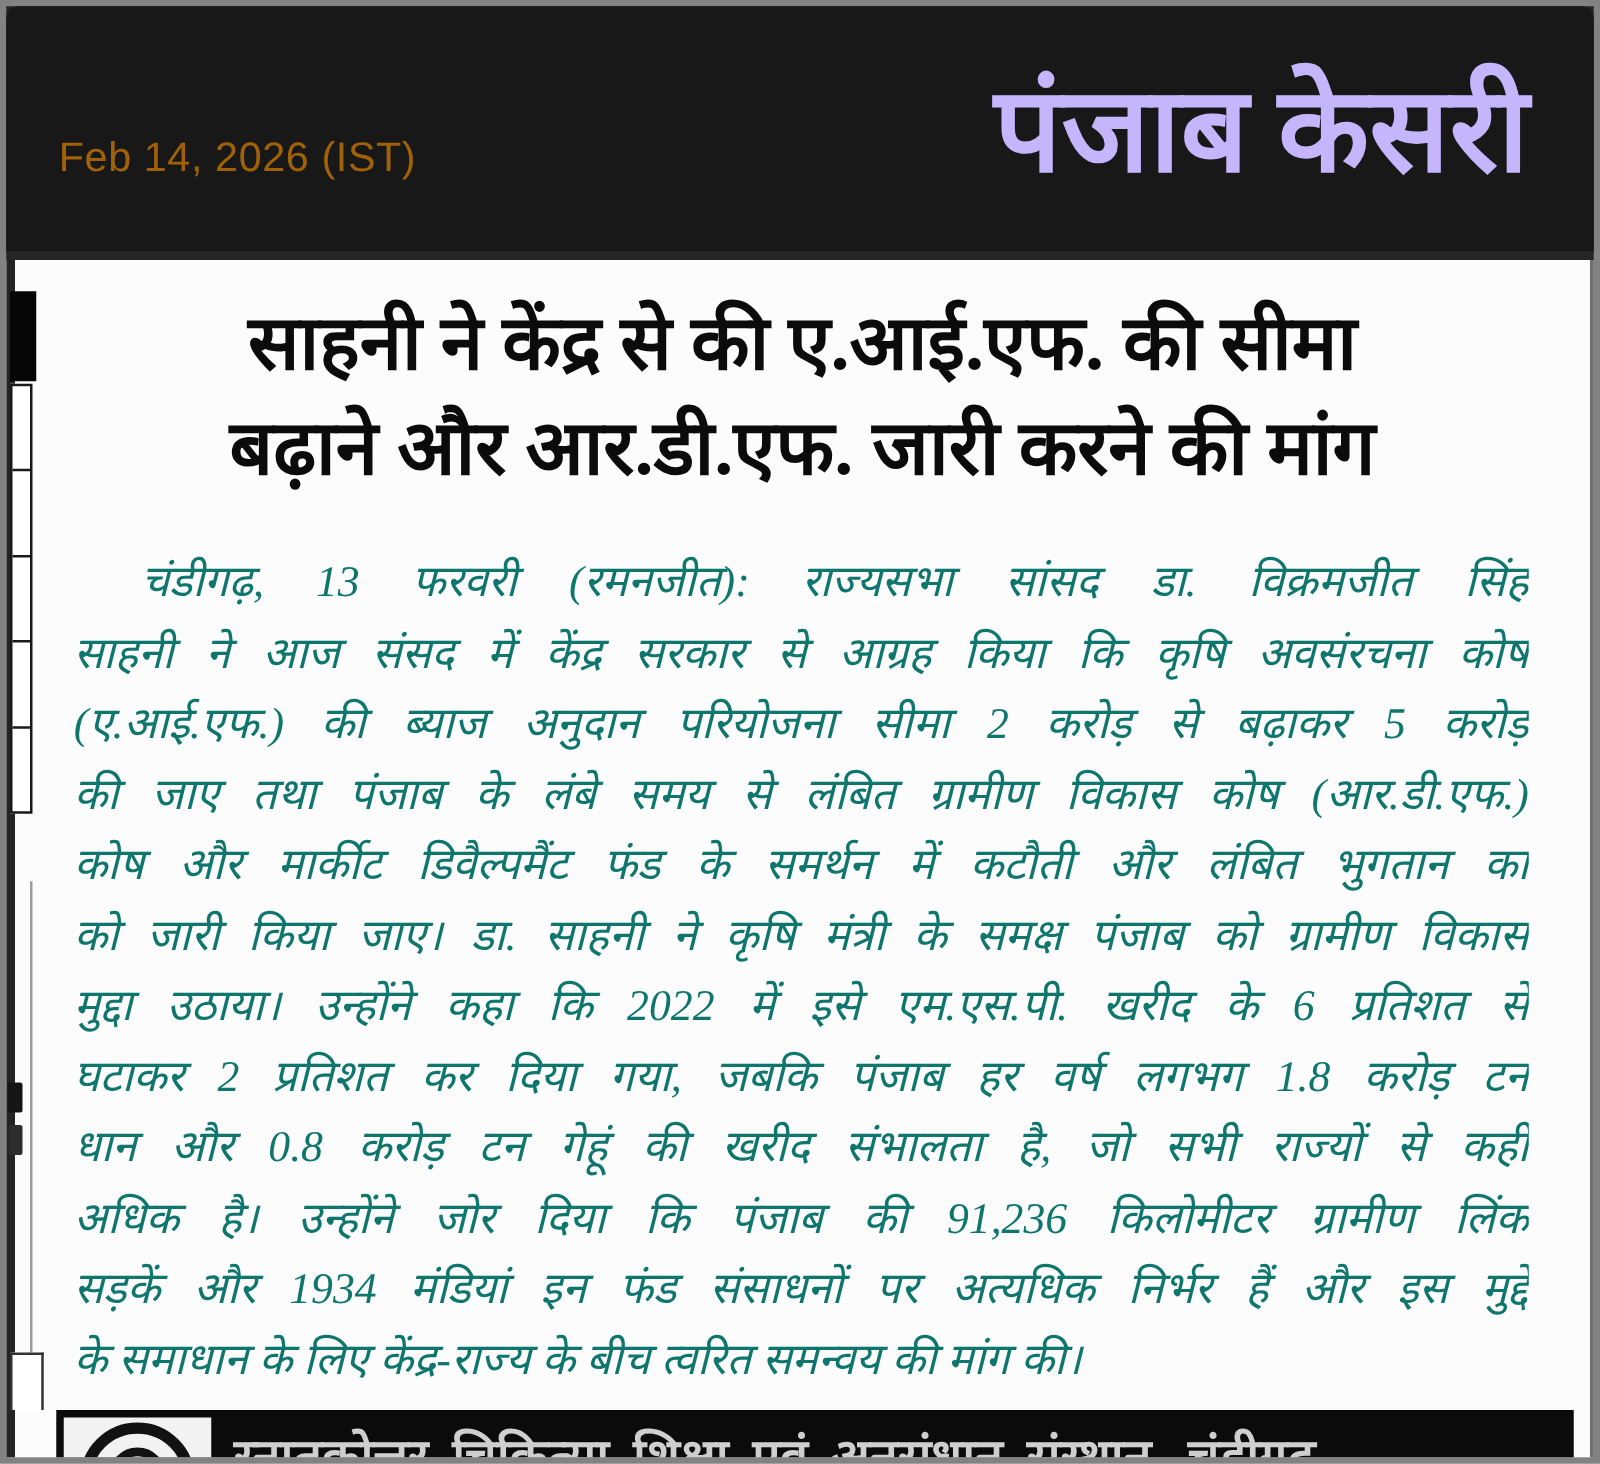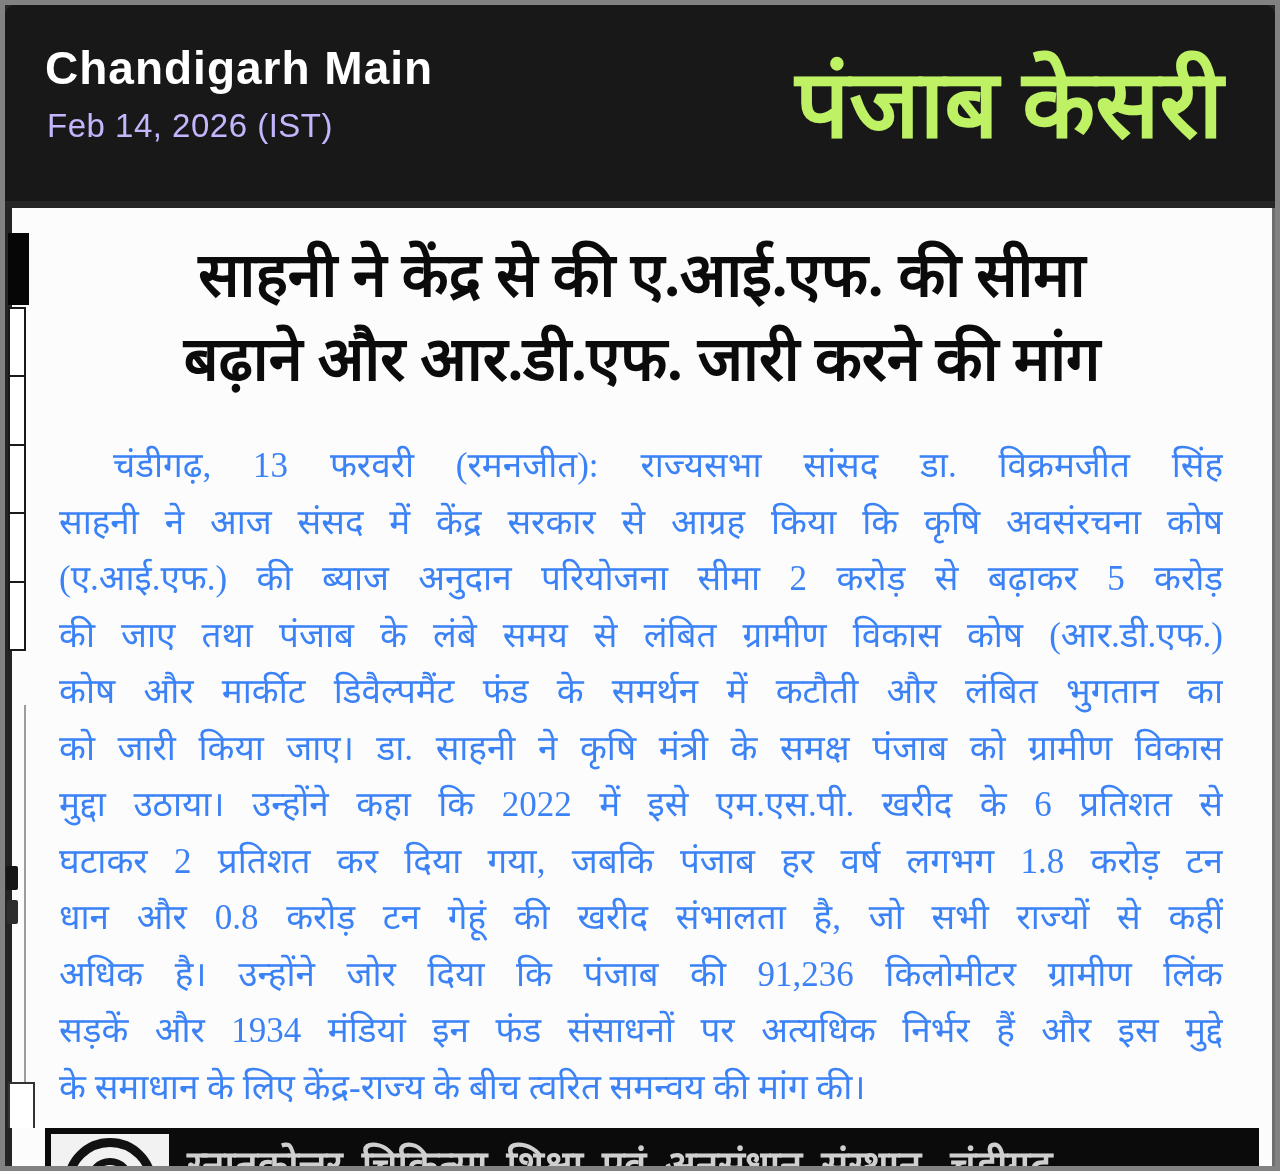--- a/index.html
+++ b/index.html
@@ -23,27 +23,27 @@
     border-radius: 10px 10px 0 0;
   }
   .edition-title {
     position: absolute; left: 40px; top: 36px;
     font-size: 46px; font-weight: 600; letter-spacing: 1px;
     color: #ffffff;
   }
   .edition-date {
     position: absolute; left: 42px; top: 102px;
     font-size: 33px; font-weight: 400; letter-spacing: 0.5px;
-    color: #c4b5fd;
+    color: #a16207;
   }
   .paper-logo {
     position: absolute; right: 52px; top: 46px;
     font-family: "Liberation Serif", "DejaVu Serif", serif;
     font-size: 95px; line-height: 108px; font-weight: 700;
-    color: #bef264;
+    color: #c4b5fd;
     white-space: nowrap;
   }
   
   .clipping {
     position: absolute; left: 0; top: 203px;
     width: 1270px; height: 958px;
     background: #fcfcfc;
     border-right: 3px solid #6f6f6f;
     overflow: hidden;
   }
@@ -63,21 +63,21 @@
   .headline {
     position: absolute; left: 62px; top: 26px; width: 1150px;
     font-family: "Liberation Serif", "DejaVu Serif", serif;
     font-size: 61px; line-height: 84px; font-weight: 800;
     color: #0b0b0b; text-align: center; white-space: nowrap;
   }
   
   .body-text {
     position: absolute; left: 54px; top: 230px; width: 1164px;
     font-family: "Liberation Serif", "DejaVu Serif", serif;
-    font-size: 35px; font-weight: 500; color: #3b82f6;
+    font-size: 35px; font-weight: 500; color: #0f766e; font-style: italic;
   }
   .body-line {
     height: 56.5px; line-height: 56.5px; overflow: hidden;
     text-align: justify; text-align-last: justify;
   }
   .body-line.first { text-indent: 54px; }
   .body-line.last  { text-align-last: left; }
   
   .footer-banner {
     position: absolute; left: 40px; top: 920px;
@@ -105,21 +105,20 @@
     font-size: 40px; font-weight: 600; color: #cfcfcf;
     white-space: nowrap; word-spacing: 9px;
   }
 </style>
 </head>
 <body>
 
 <div class="page">
 
   <div class="app-header">
-    <div class="edition-title">Chandigarh Main</div>
     <div class="edition-date">Feb 14, 2026 (IST)</div>
     <div class="paper-logo">पंजाब केसरी</div>
   </div>
 
   <div class="clipping">
 
     <div class="edge-line"></div>
     <div class="edge-black-box"></div>
     <div class="edge-cells">
       <div class="edge-cell"></div>

